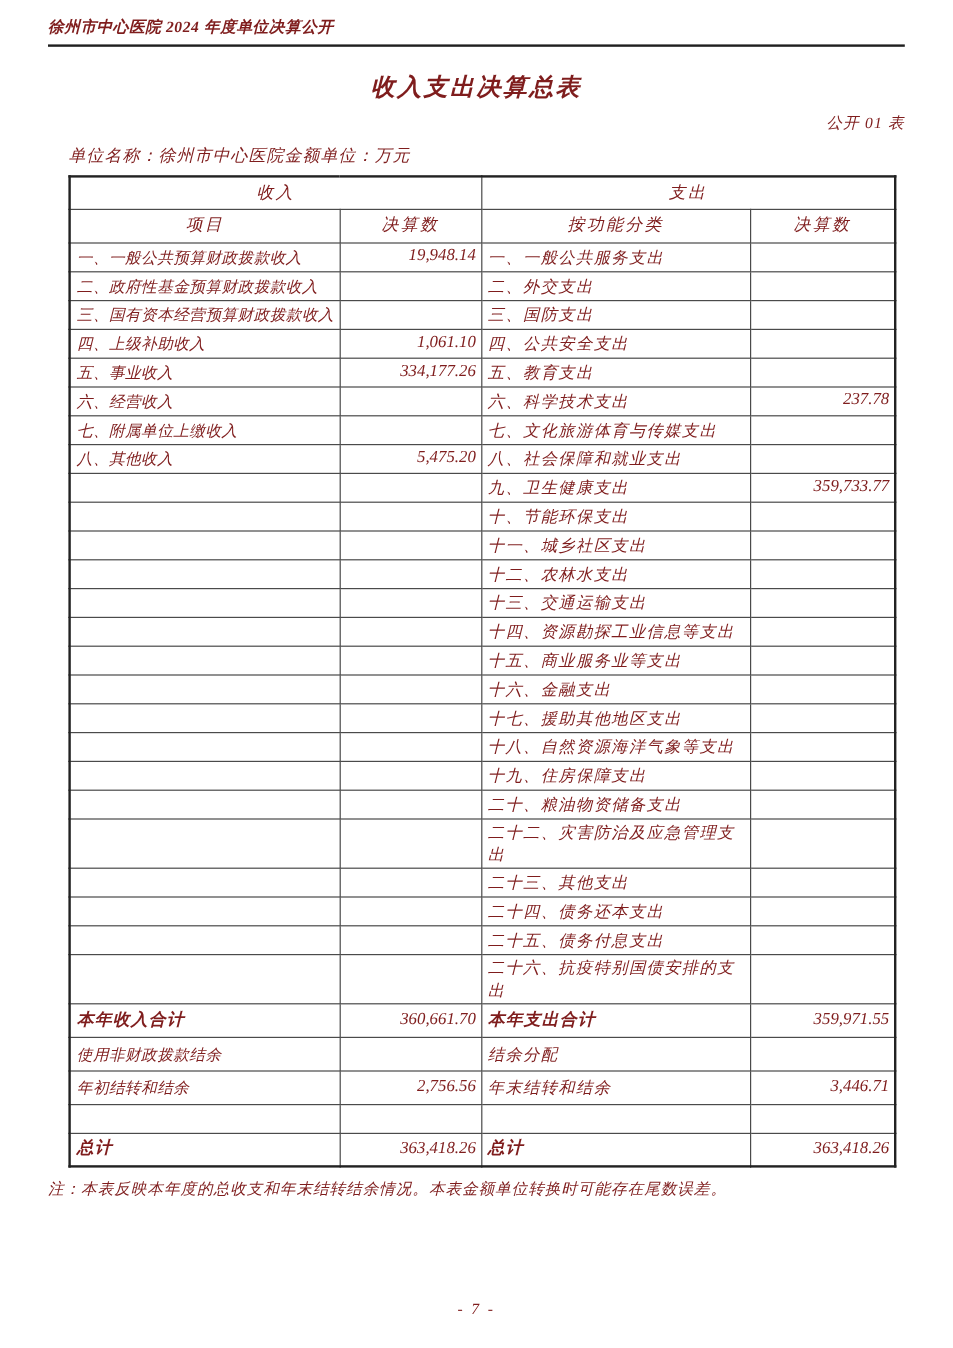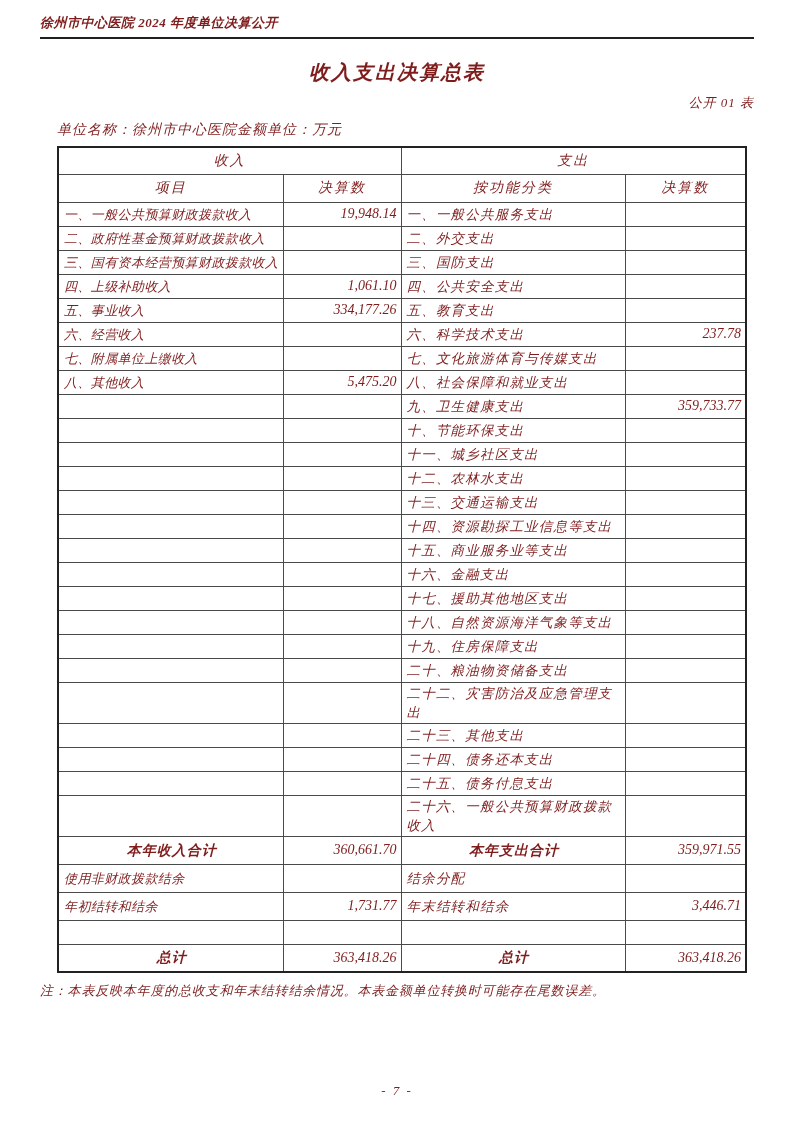--- a/index.html
+++ b/index.html
@@ -77,21 +77,21 @@
   td.num {
     font-size:14px;
     text-align:right;
     padding:1px 4px 1px 2px;
     font-family:"Liberation Serif","DejaVu Serif",serif;
   }
   tr.sum-row { height:28px; }
   tr.sum-row.emphasis td.item,
   tr.sum-row.emphasis td.fitem {
     font-weight:bold;
-    text-align:center;
+    text-align:left;
     font-size:14px;
     letter-spacing:1px;
     margin-top:34px;
   }
   tr.sum-row.spacer { height:24px; }
   .note {
     font-size:13px;
     letter-spacing:0.8px;
     margin-top:9px;
   }
@@ -282,38 +282,38 @@
         </tr>
         <tr class="body-row">
           <td class="item"></td>
           <td class="num"></td>
           <td class="fitem">二十五、债务付息支出</td>
           <td class="num"></td>
         </tr>
         <tr class="body-row">
           <td class="item"></td>
           <td class="num"></td>
-          <td class="fitem">二十六、一般公共预算财政拨款收入</td>
+          <td class="fitem">二十六、抗疫特别国债安排的支出</td>
           <td class="num"></td>
         </tr>
         <tr class="sum-row emphasis">
           <td class="item">本年收入合计</td>
           <td class="num">360,661.70</td>
           <td class="fitem">本年支出合计</td>
           <td class="num">359,971.55</td>
         </tr>
         <tr class="sum-row">
           <td class="item">使用非财政拨款结余</td>
           <td class="num"></td>
           <td class="fitem">结余分配</td>
           <td class="num"></td>
         </tr>
         <tr class="sum-row">
           <td class="item">年初结转和结余</td>
-          <td class="num">1,731.77</td>
+          <td class="num">2,756.56</td>
           <td class="fitem">年末结转和结余</td>
           <td class="num">3,446.71</td>
         </tr>
         <tr class="sum-row spacer">
           <td class="item"></td>
           <td class="num"></td>
           <td class="fitem"></td>
           <td class="num"></td>
         </tr>
         <tr class="sum-row emphasis">

